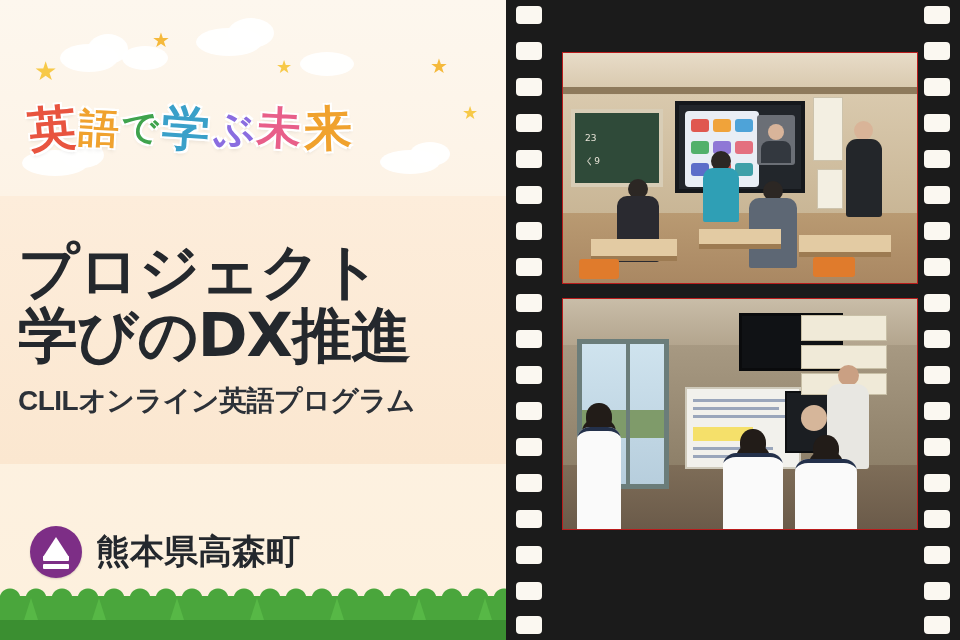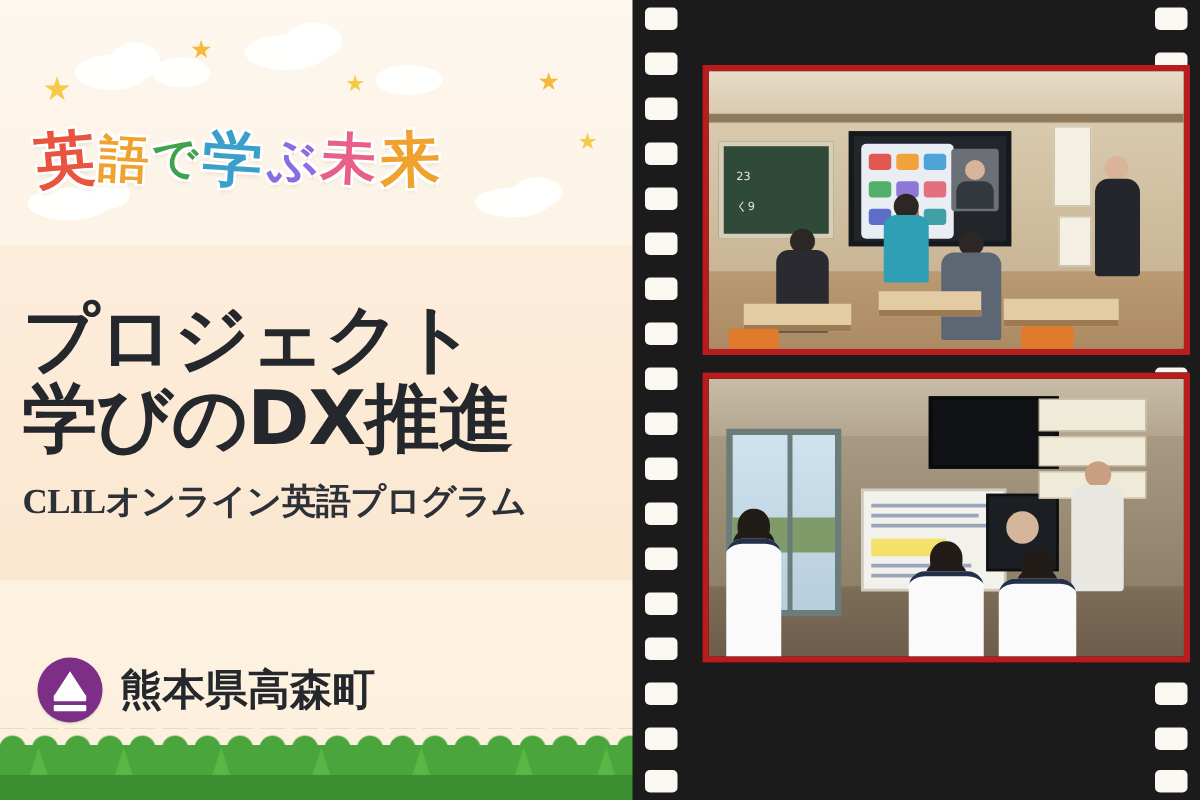--- a/index.html
+++ b/index.html
@@ -57,21 +57,21 @@
     font-family:"DejaVu Sans", sans-serif;
     font-weight:700;
     font-size:60px;
     line-height:1.06;
     color:#24282d;
     letter-spacing:-1px;
     white-space:nowrap;
   }
   .subtitle {
     margin-top:14px;
-    font-family:Liberation Serif, serif;
+    font-family:Liberation Sans, sans-serif;
     font-weight:700;
     font-size:28px;
     color:#2c3138;
     letter-spacing:-0.5px;
     white-space:nowrap;
   }
 
   .footer-area {
     position:absolute; left:0; top:464px; width:520px; height:176px;text-align:center;
   }
@@ -125,23 +125,23 @@
     background:#1b1b1b;
   }
   .perf-col { position:absolute; top:0; width:26px; height:640px; }
   .perf-col.l { left:10px; }
   .perf-col.r { right:10px; }
   .perf {
     position:absolute; left:0; width:26px; height:18px;
     background:#fbf8f1; border-radius:4px;
   }
   .frame {
-    position:absolute; left:56px; width:390px;
+    position:absolute; left:56px; width:356px;
     background:#000; overflow:hidden;
-    border:5px solid #b91c1c;
+    border:1px solid #b91c1c;
   }
   .frame.f1 { top:52px; height:232px; }
   .frame.f2 { top:298px; height:232px; }
 
   
   .p1 { position:absolute; inset:0; background:#cbb79c; }
   .p1 .ceil { position:absolute; left:0; top:0; width:100%; height:42px;
      background:linear-gradient(180deg,#e8dcc8,#d6c6aa); }
   .p1 .ceil-b { position:absolute; left:0; top:34px; width:100%; height:7px; background:#8e7a5c; }
   .p1 .wall { position:absolute; left:0; top:42px; width:100%; height:118px;

